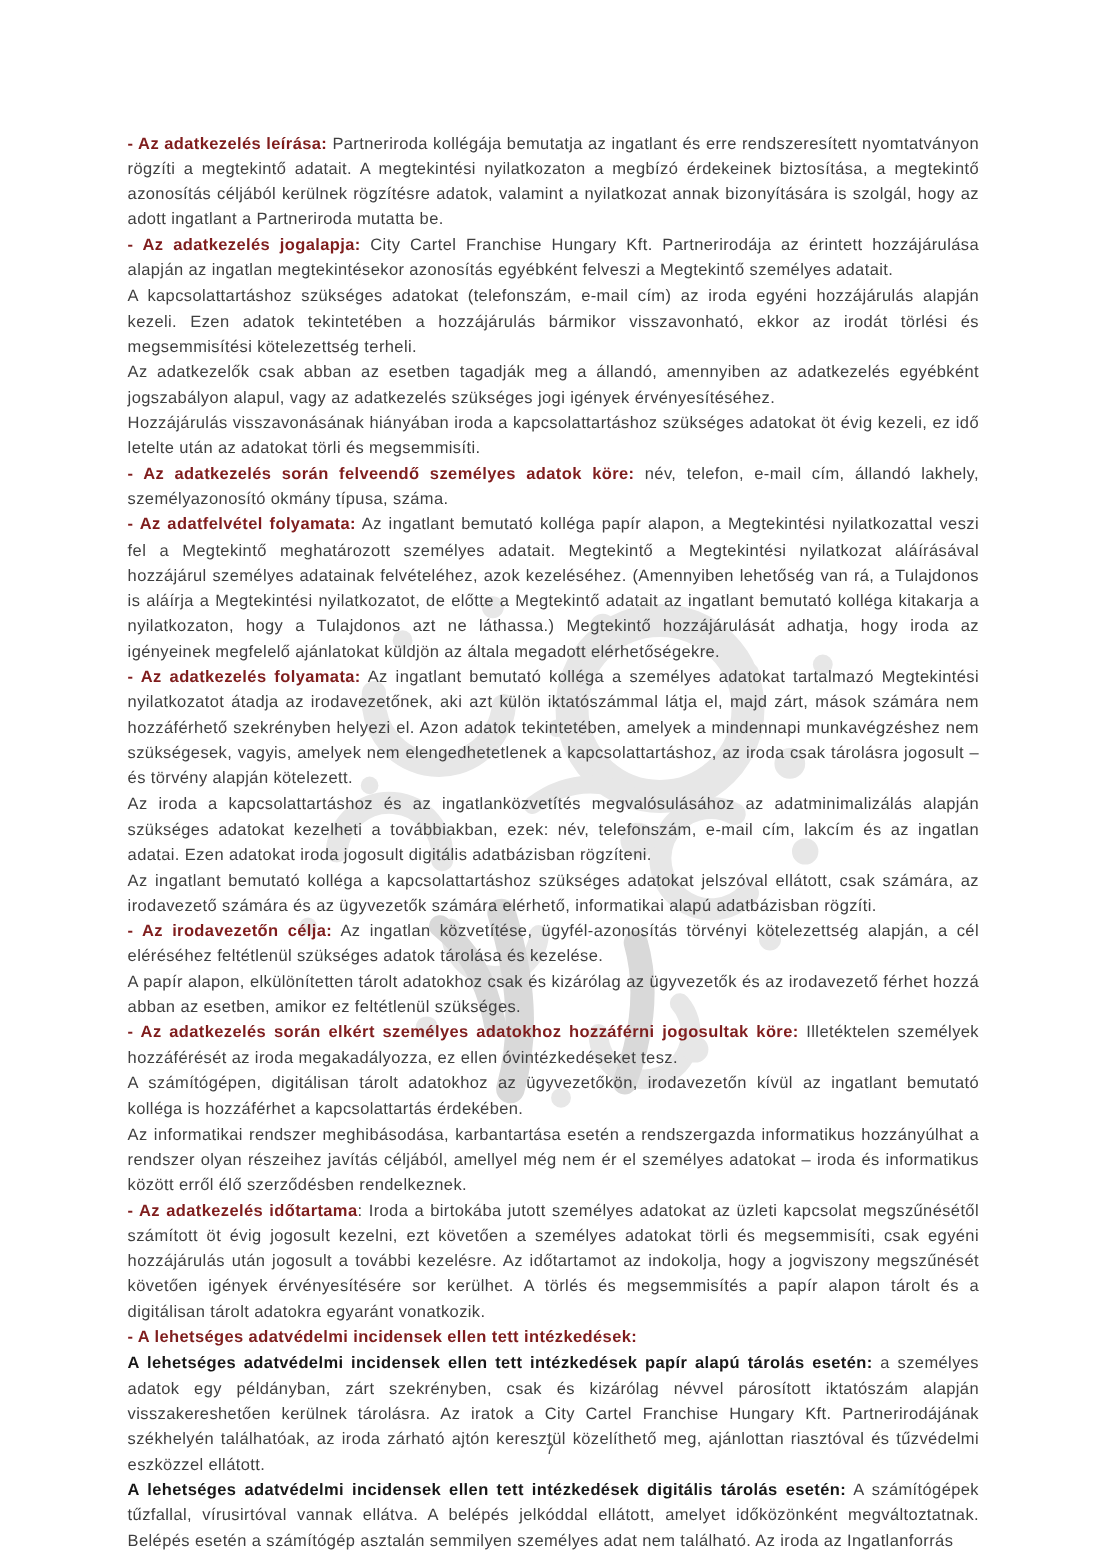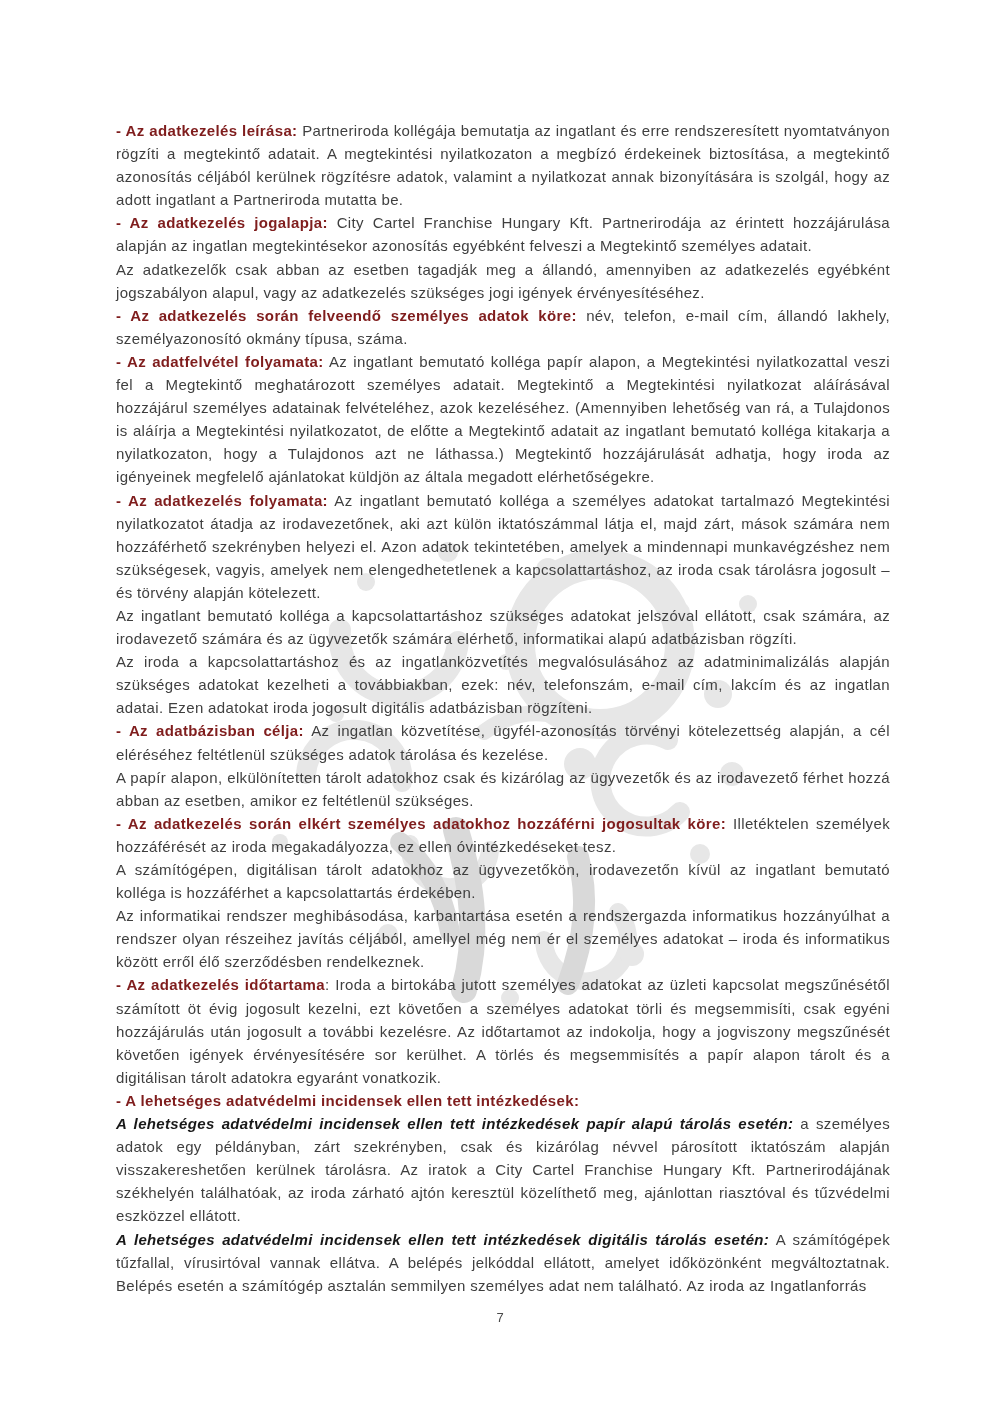--- a/index.html
+++ b/index.html
@@ -30,21 +30,21 @@
     z-index: 2;
     color: #3f3f3f;
     font-size: 15px;
     line-height: 23.1px;
     letter-spacing: 0.35px;
     text-align: justify;
   }
   .para { margin: 0; }
   .run { font-weight: 400; font-style: normal; }
   .run-bold { font-weight: 700; font-style: normal; color: #7f1d1d; }
-  .run-bold-italic { font-weight: 700; font-style: italic; color: #181818; }
+  .run-bold-italic { font-weight: 700; color: #181818; }
   .footer {
     position: absolute;
     left: 0;
     right: 0;
     top: 1310px;
     z-index: 2;
     text-align: center;
     font-size: 13px;
     color: #4a4a4a;
   }
@@ -84,27 +84,29 @@
       <circle cx="262" cy="486" r="9"></circle>
       <circle cx="384" cy="442" r="12"></circle>
       <circle cx="32" cy="330" r="8"></circle>
       <circle cx="500" cy="92" r="9"></circle>
     </g>
   </svg>
 
   <section class="page-body">
       <p class="para"><span class="run-bold">- Az adatkezelés leírása:</span><span class="run"> Partneriroda kollégája bemutatja az ingatlant és erre rendszeresített nyomtatványon rögzíti a megtekintő adatait. A megtekintési nyilatkozaton a megbízó érdekeinek biztosítása, a megtekintő azonosítás céljából kerülnek rögzítésre adatok, valamint a nyilatkozat annak bizonyítására is szolgál, hogy az adott ingatlant a Partneriroda mutatta be.</span></p>
       <p class="para"><span class="run-bold">- Az adatkezelés jogalapja:</span><span class="run"> City Cartel Franchise Hungary Kft. Partnerirodája az érintett hozzájárulása alapján az ingatlan megtekintésekor azonosítás egyébként felveszi a Megtekintő személyes adatait.</span></p>
+      <p class="para"><span class="run">A kapcsolattartáshoz szükséges adatokat (telefonszám, e-mail cím) az iroda egyéni hozzájárulás alapján kezeli. Ezen adatok tekintetében a hozzájárulás bármikor visszavonható, ekkor az irodát törlési és megsemmisítési kötelezettség terheli.</span></p>
       <p class="para"><span class="run">Az adatkezelők csak abban az esetben tagadják meg a állandó, amennyiben az adatkezelés egyébként jogszabályon alapul, vagy az adatkezelés szükséges jogi igények érvényesítéséhez.</span></p>
+      <p class="para"><span class="run">Hozzájárulás visszavonásának hiányában iroda a kapcsolattartáshoz szükséges adatokat öt évig kezeli, ez idő letelte után az adatokat törli és megsemmisíti.</span></p>
       <p class="para"><span class="run-bold">- Az adatkezelés során felveendő személyes adatok köre:</span><span class="run"> név, telefon, e-mail cím, állandó lakhely, személyazonosító okmány típusa, száma.</span></p>
       <p class="para"><span class="run-bold">- Az adatfelvétel folyamata:</span><span class="run"> Az ingatlant bemutató kolléga papír alapon, a Megtekintési nyilatkozattal veszi fel a Megtekintő meghatározott személyes adatait. Megtekintő a Megtekintési nyilatkozat aláírásával hozzájárul személyes adatainak felvételéhez, azok kezeléséhez. (Amennyiben lehetőség van rá, a Tulajdonos is aláírja a Megtekintési nyilatkozatot, de előtte a Megtekintő adatait az ingatlant bemutató kolléga kitakarja a nyilatkozaton, hogy a Tulajdonos azt ne láthassa.) Megtekintő hozzájárulását adhatja, hogy iroda az igényeinek megfelelő ajánlatokat küldjön az általa megadott elérhetőségekre.</span></p>
       <p class="para"><span class="run-bold">- Az adatkezelés folyamata:</span><span class="run"> Az ingatlant bemutató kolléga a személyes adatokat tartalmazó Megtekintési nyilatkozatot átadja az irodavezetőnek, aki azt külön iktatószámmal látja el, majd zárt, mások számára nem hozzáférhető szekrényben helyezi el. Azon adatok tekintetében, amelyek a mindennapi munkavégzéshez nem szükségesek, vagyis, amelyek nem elengedhetetlenek a kapcsolattartáshoz, az iroda csak tárolásra jogosult – és törvény alapján kötelezett.</span></p>
+      <p class="para"><span class="run">Az iroda a kapcsolattartáshoz és az ingatlanközvetítés megvalósulásához az adatminimalizálás alapján szükséges adatokat kezelheti a továbbiakban, ezek: név, telefonszám, e-mail cím, lakcím és az ingatlan adatai. Ezen adatokat iroda jogosult digitális adatbázisban rögzíteni.</span></p>
       <p class="para"><span class="run">Az ingatlant bemutató kolléga a kapcsolattartáshoz szükséges adatokat jelszóval ellátott, csak számára, az irodavezető számára és az ügyvezetők számára elérhető, informatikai alapú adatbázisban rögzíti.</span></p>
-      <p class="para"><span class="run">Az iroda a kapcsolattartáshoz és az ingatlanközvetítés megvalósulásához az adatminimalizálás alapján szükséges adatokat kezelheti a továbbiakban, ezek: név, telefonszám, e-mail cím, lakcím és az ingatlan adatai. Ezen adatokat iroda jogosult digitális adatbázisban rögzíteni.</span></p>
-      <p class="para"><span class="run-bold">- Az adatbázisban célja:</span><span class="run"> Az ingatlan közvetítése, ügyfél-azonosítás törvényi kötelezettség alapján, a cél eléréséhez feltétlenül szükséges adatok tárolása és kezelése.</span></p>
+      <p class="para"><span class="run-bold">- Az irodavezetőn célja:</span><span class="run"> Az ingatlan közvetítése, ügyfél-azonosítás törvényi kötelezettség alapján, a cél eléréséhez feltétlenül szükséges adatok tárolása és kezelése.</span></p>
       <p class="para"><span class="run">A papír alapon, elkülönítetten tárolt adatokhoz csak és kizárólag az ügyvezetők és az irodavezető  férhet hozzá abban az esetben, amikor ez feltétlenül szükséges.</span></p>
       <p class="para"><span class="run-bold">- Az adatkezelés során elkért személyes adatokhoz hozzáférni jogosultak köre:</span><span class="run"> Illetéktelen személyek hozzáférését az iroda megakadályozza, ez ellen óvintézkedéseket tesz.</span></p>
       <p class="para"><span class="run">A számítógépen, digitálisan tárolt adatokhoz az ügyvezetőkön, irodavezetőn kívül az ingatlant bemutató kolléga is hozzáférhet a kapcsolattartás érdekében.</span></p>
       <p class="para"><span class="run">Az informatikai rendszer meghibásodása, karbantartása esetén a rendszergazda informatikus hozzányúlhat a rendszer olyan részeihez javítás céljából, amellyel még nem ér el személyes adatokat – iroda és informatikus között erről élő szerződésben rendelkeznek.</span></p>
       <p class="para"><span class="run-bold">- Az adatkezelés időtartama</span><span class="run">: Iroda a birtokába jutott személyes adatokat az üzleti kapcsolat megszűnésétől számított öt évig jogosult kezelni, ezt követően a személyes adatokat törli és megsemmisíti, csak egyéni hozzájárulás után jogosult a további kezelésre. Az időtartamot az indokolja, hogy a jogviszony megszűnését követően igények érvényesítésére sor kerülhet. A törlés és megsemmisítés a papír alapon tárolt és a digitálisan tárolt adatokra egyaránt vonatkozik.</span></p>
       <p class="para"><span class="run-bold">- A lehetséges adatvédelmi incidensek ellen tett intézkedések:</span></p>
       <p class="para"><span class="run-bold-italic">A lehetséges adatvédelmi incidensek ellen tett intézkedések papír alapú tárolás esetén:</span><span class="run"> a személyes adatok egy példányban, zárt szekrényben, csak és kizárólag névvel párosított iktatószám alapján visszakereshetően kerülnek tárolásra. Az iratok a City Cartel Franchise Hungary Kft.  Partnerirodájának székhelyén találhatóak, az iroda zárható ajtón keresztül közelíthető meg, ajánlottan riasztóval és tűzvédelmi eszközzel ellátott.</span></p>
       <p class="para"><span class="run-bold-italic">A lehetséges adatvédelmi incidensek ellen tett intézkedések digitális tárolás esetén:</span><span class="run"> A számítógépek tűzfallal, vírusirtóval vannak ellátva. A belépés jelkóddal ellátott, amelyet időközönként megváltoztatnak. Belépés esetén a számítógép asztalán semmilyen személyes adat nem található. Az iroda az Ingatlanforrás</span></p>
     </section>
 

